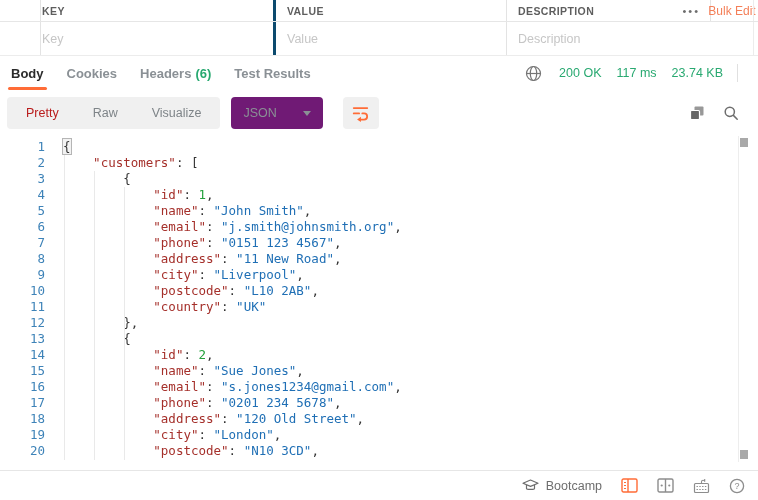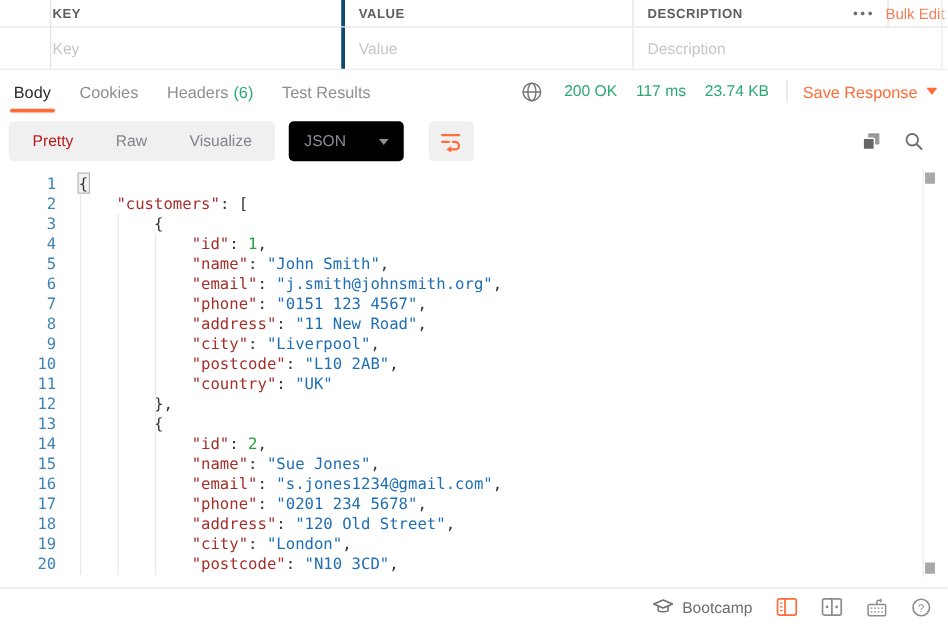--- a/index.html
+++ b/index.html
@@ -19,37 +19,37 @@
   .c5 { width:5px;   height:100%; border-left:1px solid #ececec; }
   .c3f{ flex:1; height:100%; border-left:1px solid #e3e3e3; display:flex; align-items:center; padding-left:11px; }
   .more-dots { font-size:11px; color:#6d6d6d; letter-spacing:2px; padding-right:10px; cursor:pointer; }
   .bulk-edit { font-size:12px; color:#f47f58; white-space:nowrap; cursor:pointer; }
   .pinput { border:none; outline:none; font-size:12.5px; color:#333; width:95%; background:transparent; }
   .pinput::placeholder { color:#c6c6c6; }
 
   
   .resp-bar { position:relative; height:34px; display:flex; align-items:center; padding-left:8px; }
   .rtab { position:relative; height:34px; display:flex; align-items:center; padding:0 3px;
-          margin-right:17px; font-size:13px; color:#8a9095; cursor:pointer; white-space:nowrap; }
+          margin-right:17px; font-size:13px; color:#8a9095; cursor:pointer; white-space:nowrap;font-weight:bold; }
   .rtab.active { color:#2b2b2b; }
   .rtab.active::after { content:""; position:absolute; left:0; right:0; bottom:0; height:3px;
           background:#ff6c37; border-radius:2px; }
   .badge-green { color:#29a971; margin-left:4px; }
   .resp-meta { position:absolute; right:8px; top:0; height:34px; display:flex; align-items:center; }
   .meta-green { font-size:12.5px; color:#29a971; margin-left:15px; white-space:nowrap; }
   .meta-sep { width:1px; height:18px; background:#e0e0e0; margin:0 12px 0 14px; }
   .save-resp { font-size:13px; color:#ff6c37; display:flex; align-items:center; gap:7px; cursor:pointer; white-space:nowrap; }
 
   
   .view-bar { position:absolute; top:96px; left:0; width:758px; height:34px; display:flex; align-items:center; }
   .pill-group { margin-left:7px; height:32px; background:#f0f0f0; border-radius:4px;
                 display:inline-flex; align-items:center; padding:0 2px; }
   .pill { padding:0 17px; font-size:12.5px; color:#7e8488; cursor:pointer; line-height:32px; }
   .pill.active { color:#b91c1c; }
-  .lang-pill { margin-left:11px; height:32px; background:#000000; border-radius:4px;
+  .lang-pill { margin-left:11px; height:32px; background:#701a75; border-radius:4px;
                display:inline-flex; align-items:center; padding:0 12px; gap:26px;
                font-size:12.5px; color:#8a9095; cursor:pointer; }
   .fmt-btn { margin-left:20px; width:36px; height:32px; background:#f0f0f0; border-radius:4px;
              display:flex; align-items:center; justify-content:center; cursor:pointer; }
   .right-icons { position:absolute; right:16px; top:96px; height:34px; display:flex; align-items:center; gap:12px; }
   .icon-btn { width:22px; height:22px; display:flex; align-items:center; justify-content:center; cursor:pointer; }
 
   
   .editor { position:absolute; top:136px; left:0; width:758px; height:326px;
             font-family:"DejaVu Sans Mono", monospace; font-size:12.5px; line-height:16px; }
@@ -130,26 +130,20 @@
         <svg width="17" height="17" viewBox="0 0 17 17" fill="none" stroke="#767676" stroke-width="1.2">
           <circle cx="8.5" cy="8.5" r="7"></circle>
           <ellipse cx="8.5" cy="8.5" rx="3.2" ry="7"></ellipse>
           <line x1="1.5" y1="8.5" x2="15.5" y2="8.5"></line>
         </svg>
       </span>
       <span class="meta-green">200 OK</span>
       <span class="meta-green">117 ms</span>
       <span class="meta-green">23.74 KB</span>
       <span class="meta-sep"></span>
-      <span class="save-resp">
-        <span>Save Response</span>
-        <svg width="9" height="6" viewBox="0 0 9 6">
-            <polygon points="0,0 9,0 4.5,6" fill="#ff6c37"></polygon>
-          </svg>
-      </span>
     </div>
   </div>
 
   <div class="view-bar">
     <div class="pill-group">
       <span class="pill active">Pretty</span>
       <span class="pill">Raw</span>
       <span class="pill">Visualize</span>
     </div>
     <div class="lang-pill">

